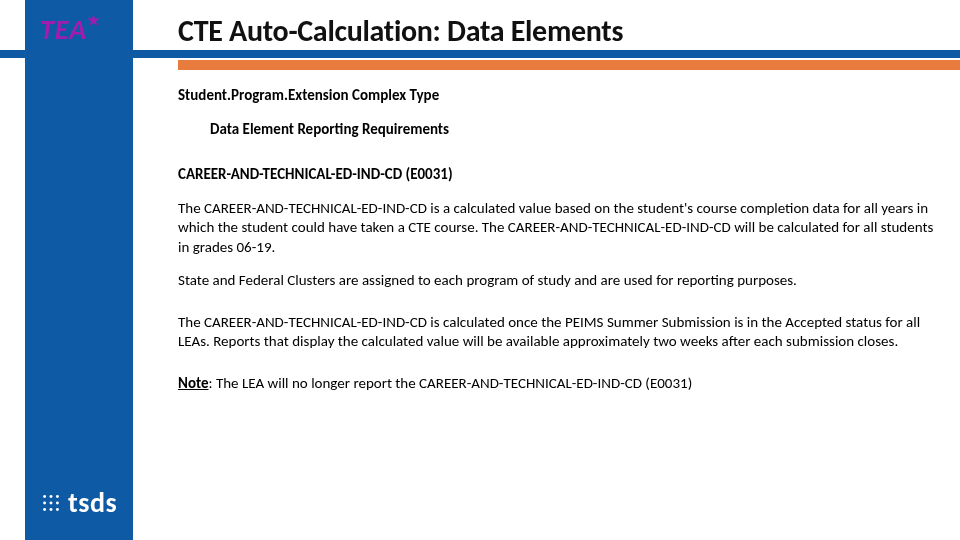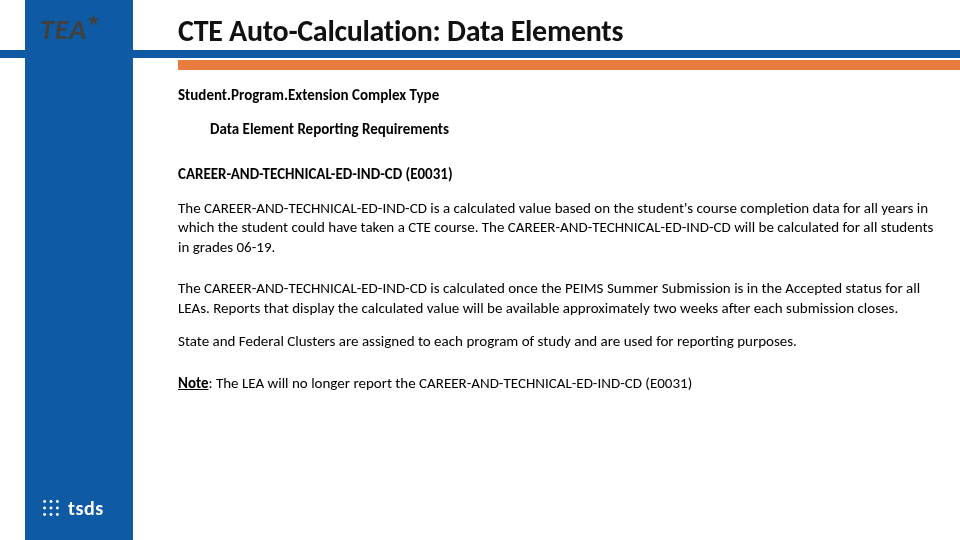--- a/index.html
+++ b/index.html
@@ -9,27 +9,27 @@
   
   .sidebar { position: absolute; left: 25px; top: 0; width: 108px; height: 540px; background: #0e5aa4; }
 
   
   .topbar { position: absolute; left: 0; top: 50px; width: 960px; height: 8px; background: #0e5aa4; }
 
   
   .orangebar { position: absolute; left: 178px; top: 60px; width: 782px; height: 10px; background: #e87b3e; }
 
   
-  .tea-logo { position: absolute; left: 40px; top: 12px; color: #404040; font-weight: 700; font-size: 28px; letter-spacing: 1px; font-style: italic; }
+  .tea-logo { position: absolute; left: 40px; top: 12px; color: #a21caf; font-weight: 700; font-size: 28px; letter-spacing: 1px; font-style: italic; }
   .tea-logo .star { font-size: 14px; vertical-align: top; font-style: normal; }
 
   
   .tsds { position: absolute; left: 40px; bottom: 20px; color: #fff; display: flex; align-items: center; gap: 6px; }
   .tsds svg { width: 22px; height: 22px; }
-  .tsds-text { font-weight: 600; font-size: 20px; letter-spacing: 0.5px; }
+  .tsds-text { font-weight: 600; font-size: 28px; letter-spacing: 0.5px; }
 
   
   .content { position: absolute; left: 178px; top: 12px; right: 20px; }
   .title { font-size: 30px; font-weight: 700; color: #111; letter-spacing: -0.3px; }
   .body { position: absolute; left: 178px; top: 86px; right: 22px; font-size: 15px; line-height: 1.3; }
   .body p { margin-bottom: 14px; }
   .bold { font-weight: 700; }
   .note-label { font-weight: 700; text-decoration: underline; }
 </style>
 </head>
@@ -66,21 +66,21 @@
     <h1 class="title">CTE Auto-Calculation: Data Elements</h1>
   </div>
 
   <div class="body">
     <p class="bold">Student.Program.Extension Complex Type</p>
     <p class="bold" style="margin-bottom:26px;padding-left:32px;">Data Element Reporting Requirements</p>
 
     <p class="bold">CAREER-AND-TECHNICAL-ED-IND-CD (E0031)</p>
     <p>The CAREER-AND-TECHNICAL-ED-IND-CD is a calculated value based on the student's course completion data for all years in which the student could have taken a CTE course. The CAREER-AND-TECHNICAL-ED-IND-CD will be calculated for all students in grades 06-19.</p>
 
+    <p>State and Federal Clusters are assigned to each program of study and are used for reporting purposes.</p>
     <p style="margin-top:22px;">The CAREER-AND-TECHNICAL-ED-IND-CD is calculated once the PEIMS Summer Submission is in the Accepted status for all LEAs. Reports that display the calculated value will be available approximately two weeks after each submission closes.</p>
-    <p>State and Federal Clusters are assigned to each program of study and are used for reporting purposes.</p>
 
     <p style="margin-top:22px;">
       <span class="note-label">Note</span><span>: The LEA will no longer report the CAREER-AND-TECHNICAL-ED-IND-CD (E0031)</span>
     </p>
   </div>
 
 </div>
 
 </body></html>

